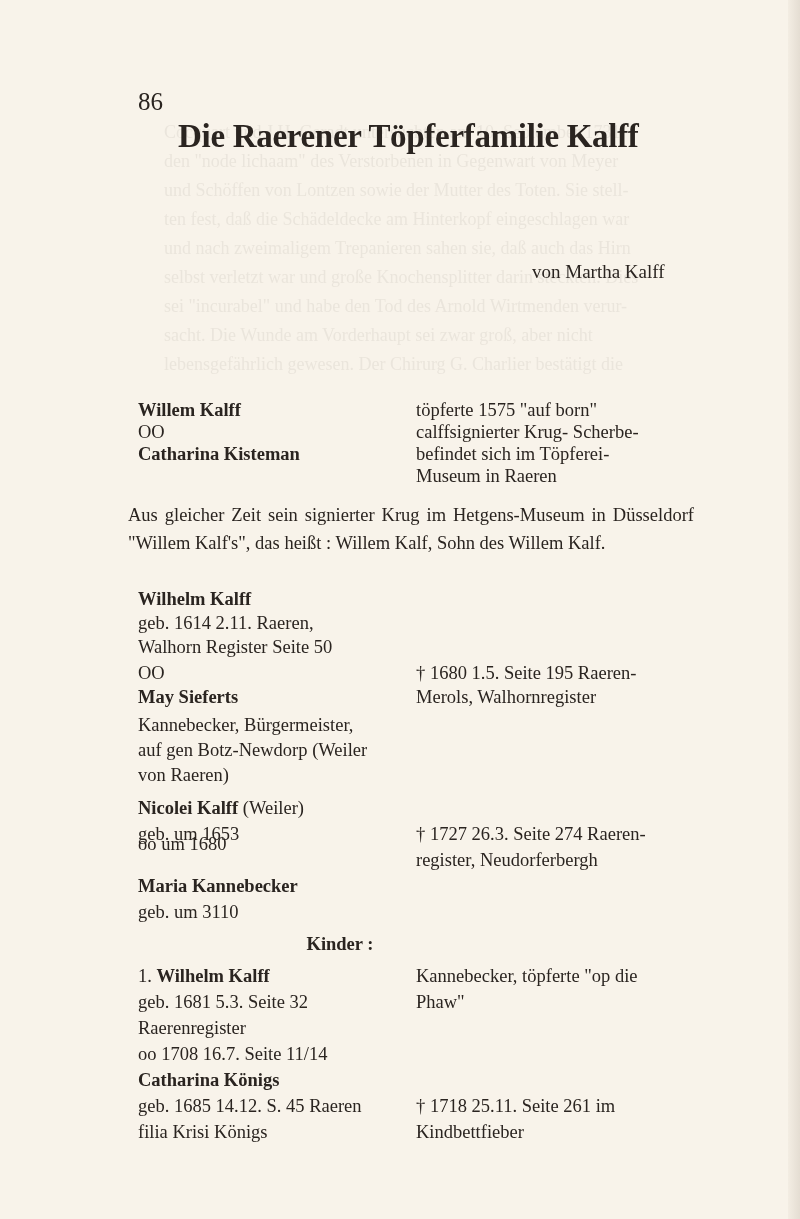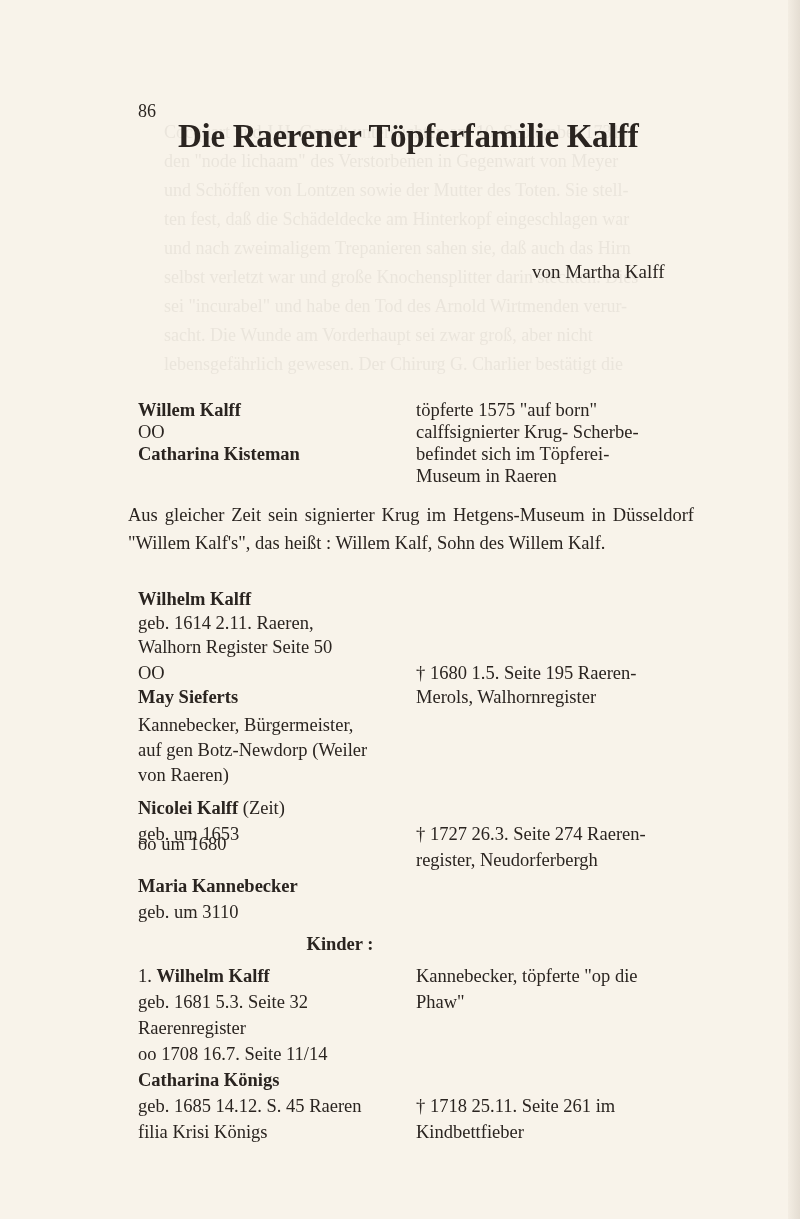--- a/index.html
+++ b/index.html
@@ -29,22 +29,22 @@
       left: 128px;
       width: 570px;
       color: rgba(120, 110, 100, 0.10);
       font-size: 18px;
       line-height: 29px;
       text-align: justify;
     }
     .page-number {
       position: absolute;
       left: 138px;
-      top: 101px;
-      font-size: 18px;
+      top: 88px;
+      font-size: 25px;
     }
     .title {
       position: absolute;
       left: 178px;
       top: 118px;
       font-size: 33px;
       font-weight: bold;
       letter-spacing: -0.3px;
       white-space: nowrap;
     }
@@ -118,21 +118,21 @@
 <div class="line col-l" style="top:662px;">OO</div>
 <div class="line col-l b" style="top:686px;">May Sieferts</div>
 <div class="line col-l" style="top:714px;">Kannebecker, Bürgermeister,</div>
 <div class="line col-l" style="top:739px;">auf gen Botz-Newdorp (Weiler</div>
 <div class="line col-l" style="top:764px;">von Raeren)</div>
 
 <div class="line col-r" style="top:662px;">† 1680 1.5. Seite 195 Raeren-</div>
 <div class="line col-r" style="top:686px;">Merols, Walhornregister</div>
 
 <div class="line col-l" style="top:797px;">
-  <span class="b">Nicolei Kalff</span><span> (Zeit)</span>
+  <span class="b">Nicolei Kalff</span><span> (Weiler)</span>
 </div>
 <div class="line col-l" style="top:823px;">geb. um 1653</div>
 <div class="line col-l" style="top:833px;">oo um 1680</div>
 <div class="line col-l b" style="top:875px;">Maria Kannebecker</div>
 <div class="line col-l" style="top:901px;">geb. um 3110</div>
 
 <div class="line col-r" style="top:823px;">† 1727 26.3. Seite 274 Raeren-</div>
 <div class="line col-r" style="top:849px;">register, Neudorferbergh</div>
 
 <div class="center" style="top:934px;">Kinder :</div>

